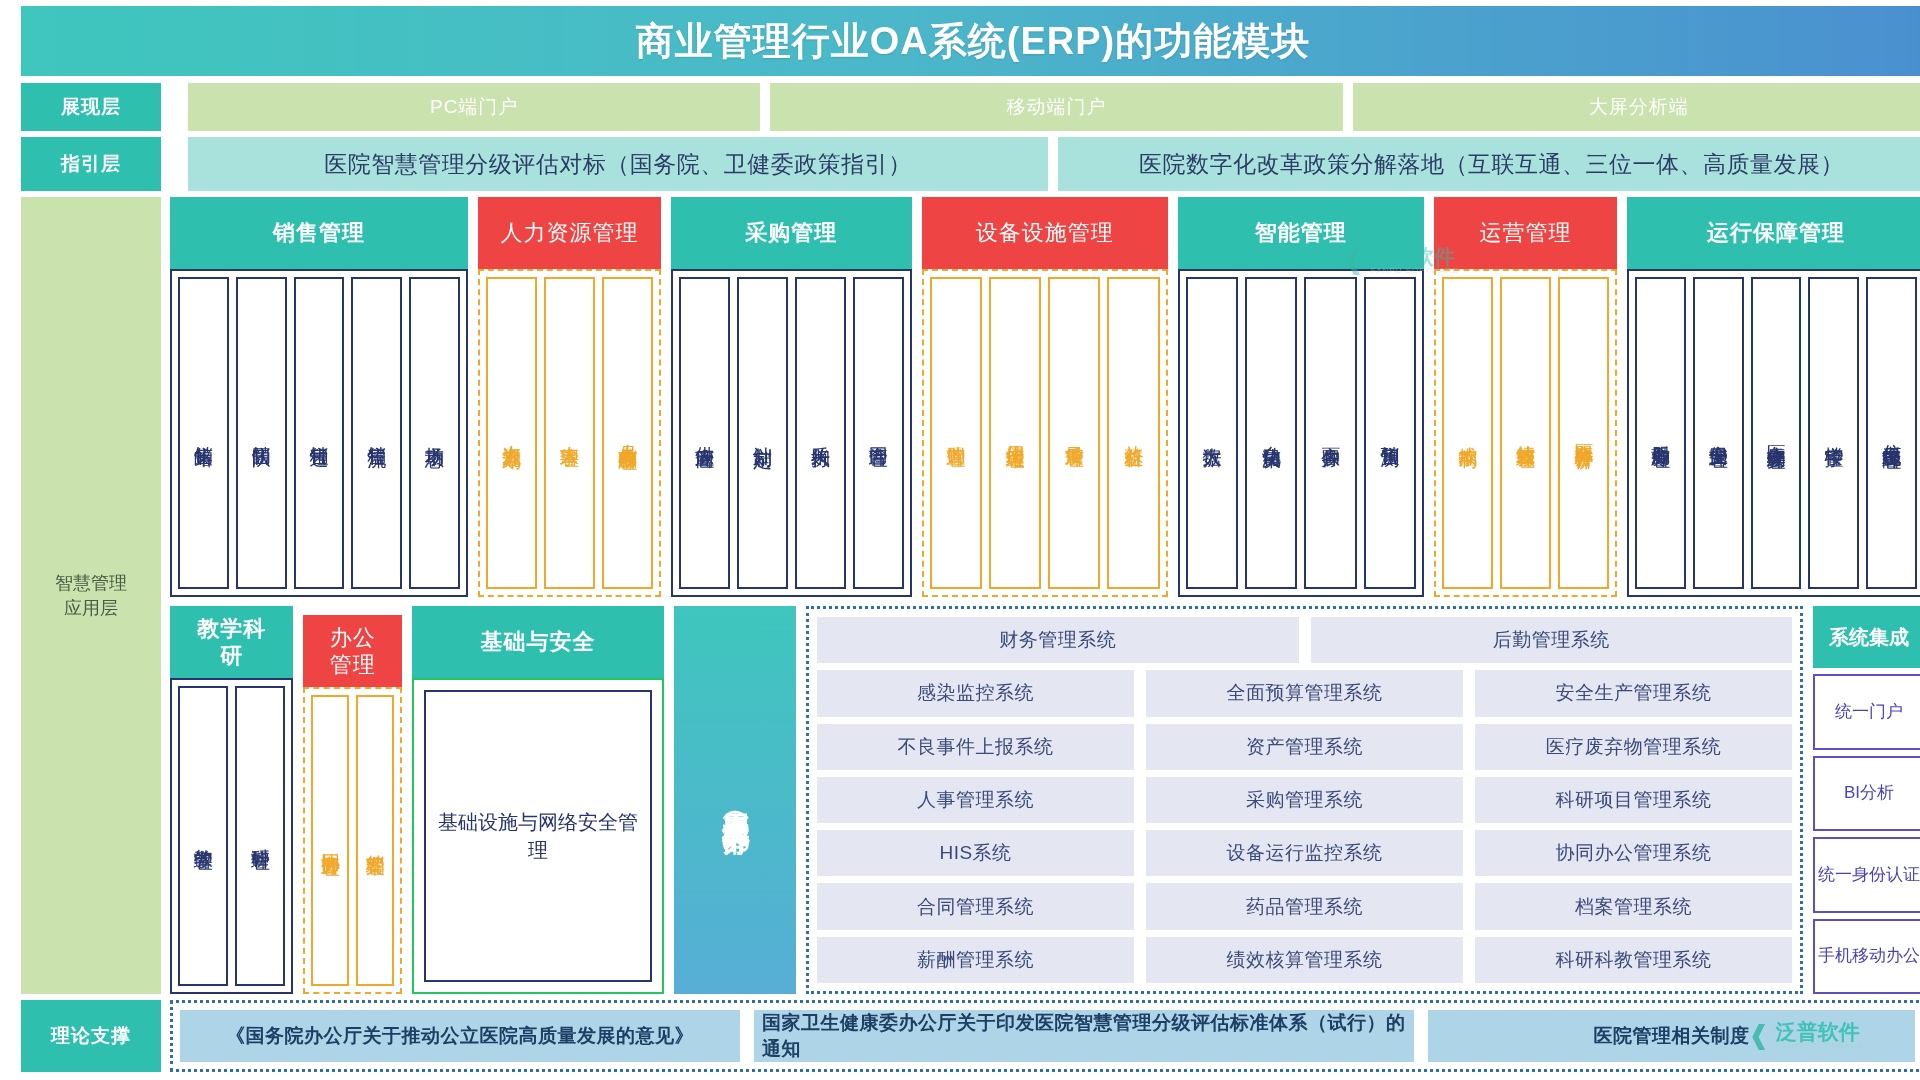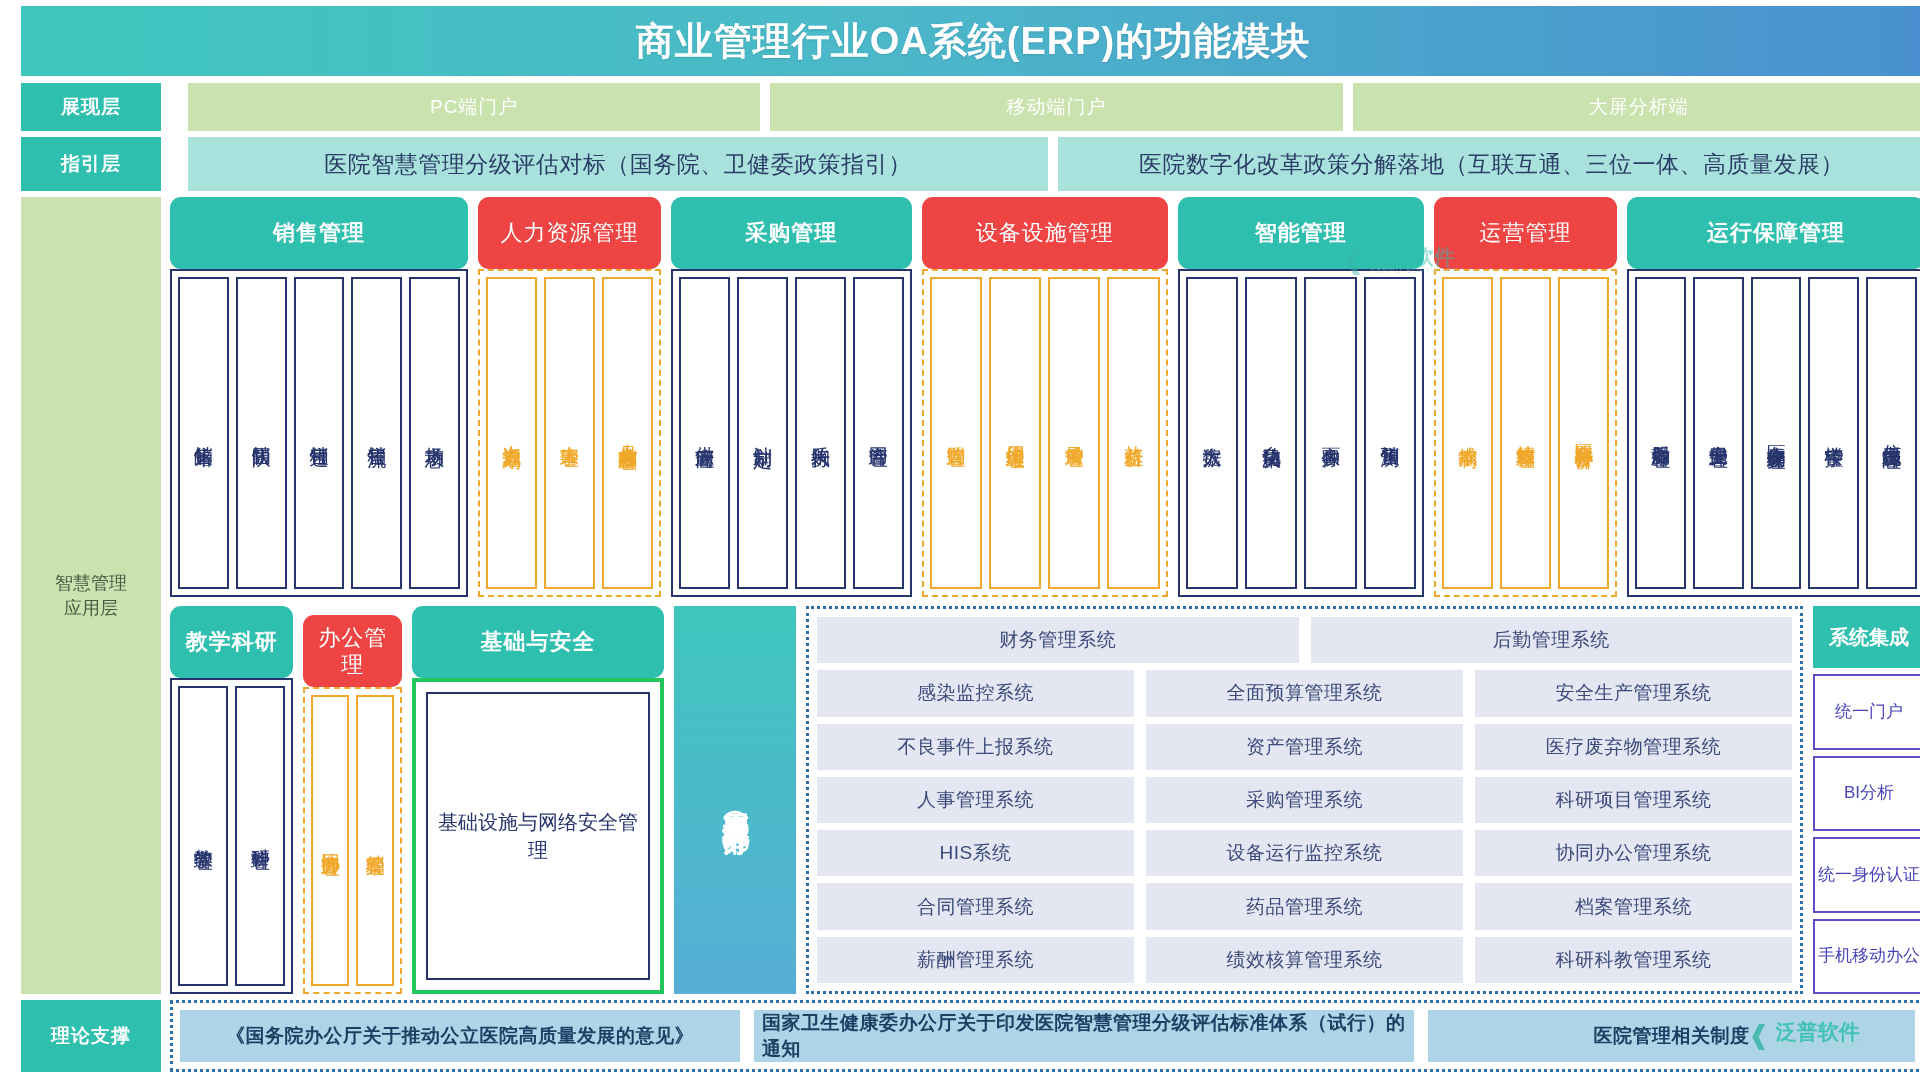--- a/index.html
+++ b/index.html
@@ -56,21 +56,21 @@
     display:flex;align-items:center;justify-content:center;text-align:center;
     font-size:18px;line-height:1.35;
   }
   .main-body{flex:1;margin-left:9px;display:flex;flex-direction:column;}
 
   .mods-top{display:flex;gap:10px;flex:0 0 400px;}
   .module{display:flex;flex-direction:column;}
   .mod-head{
     height:72px;display:flex;align-items:center;justify-content:center;
     text-align:center;font-size:22px;font-weight:bold;color:#ffffff;
-    line-height:1.25;letter-spacing:1px;padding:0 8px;box-sizing:border-box;border-radius:11px;
+    line-height:1.25;letter-spacing:1px;padding:0 20px;box-sizing:border-box;
   }
   .mod-head.teal{background:#2fbfae;}
   .mod-head.green{background:#ef4444;font-weight:normal;}
   .mod-items{
     flex:1;display:flex;gap:7px;padding:6px;box-sizing:border-box;
     background:#ffffff;
   }
   .mod-items.navy{border:2px solid #27356e;}
   .mod-items.amber{border:2px dashed #f0a82a;}
   .chip{
@@ -79,21 +79,21 @@
     font-size:19px;line-height:1.18;text-align:center;
     padding:6px 0;box-sizing:border-box;letter-spacing:1px;
   }
   .chip.navy{border:2px solid #27356e;color:#27356e;}
   .chip.amber{border:2px solid #f0a82a;color:#f0a82a;}
 
   
   .mods-bottom{display:flex;gap:10px;flex:1;margin-top:9px;min-height:0;}
   .bl-col{display:flex;flex-direction:column;}
   .base-body{
-    flex:1;border:4px solid #22c55e;margin-top:0;background:#fff;
+    flex:1;border:2px solid #22c55e;margin-top:0;background:#fff;
     display:flex;align-items:center;justify-content:center;
     padding:10px;box-sizing:border-box;
   }
   .base-inner{
     width:100%;height:100%;border:2px solid #27356e;
     display:flex;align-items:center;justify-content:center;
     font-size:20px;color:#27356e;text-align:center;line-height:1.4;padding:6px;
     box-sizing:border-box;
   }
   .app-support{

